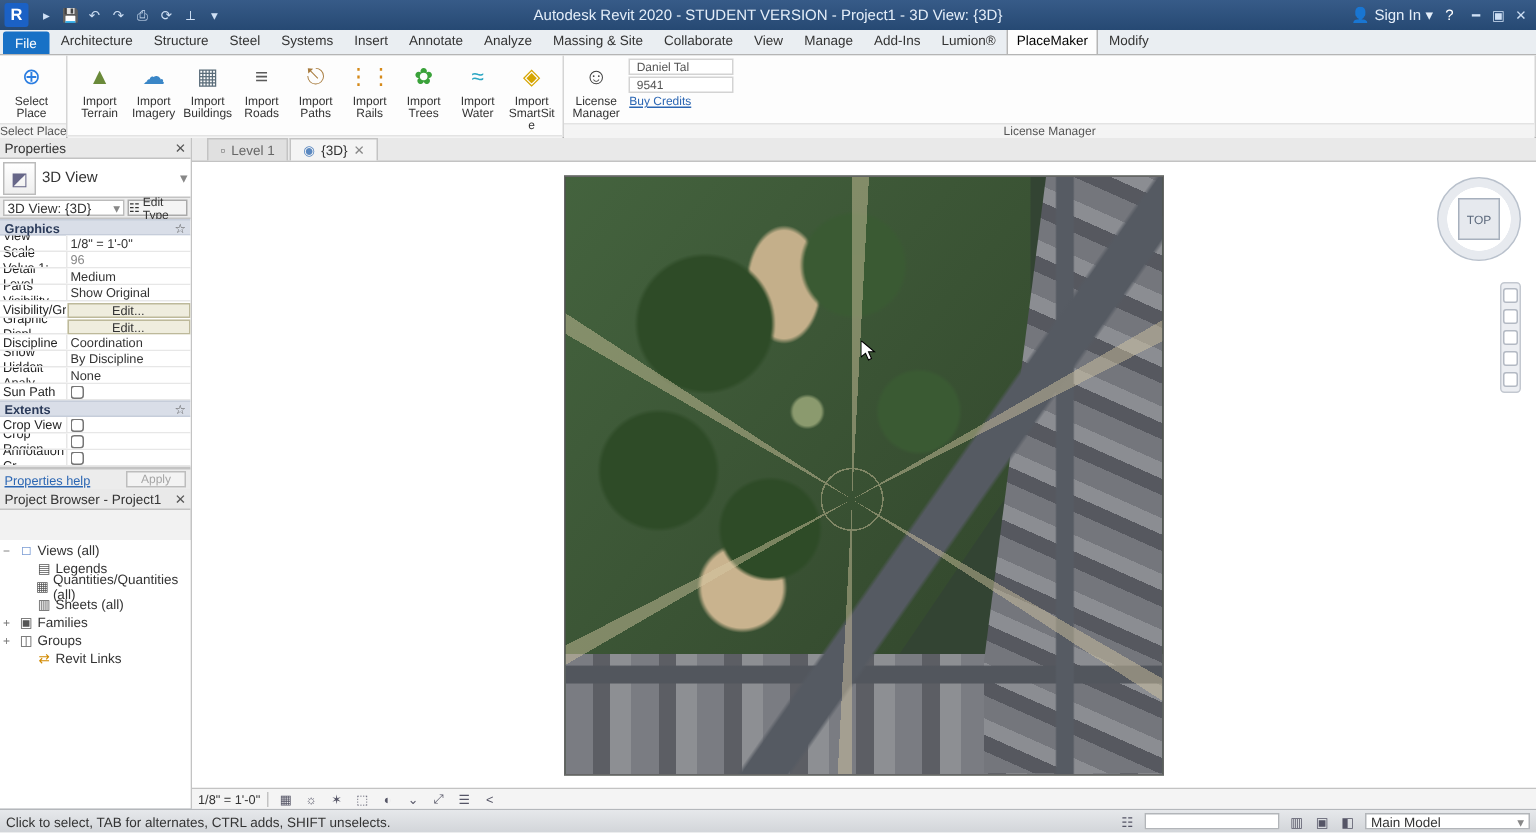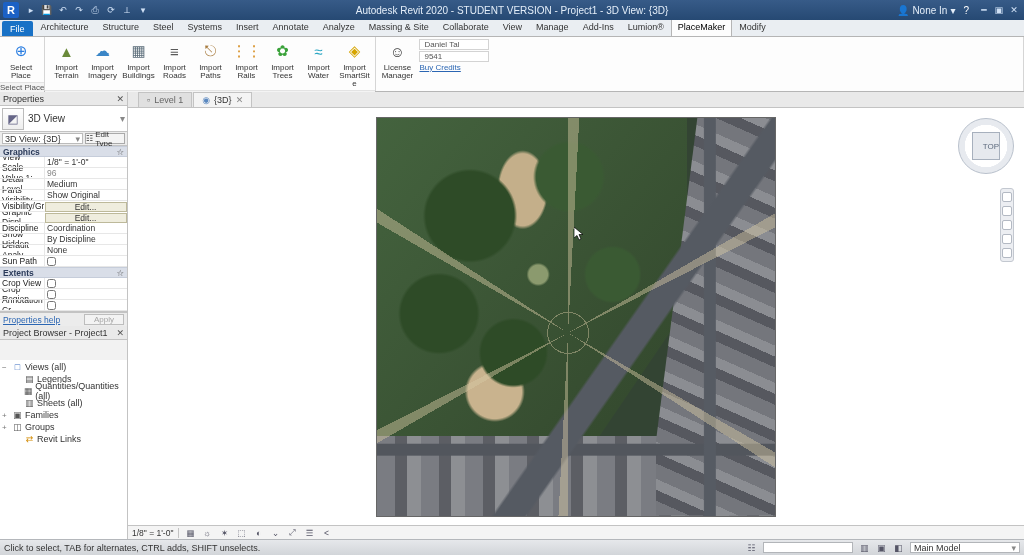--- a/index.html
+++ b/index.html
@@ -104,21 +104,21 @@
   }
   .aerial .paths{position:absolute; inset:0; opacity:.45;
     background:
       radial-gradient(circle at 48% 54%, transparent 20px,#d8caa5 20px 21px,transparent 21px),
       conic-gradient(from 0deg at 48% 54%,#d8caa5 0deg 3deg,transparent 3deg 60deg,#d8caa5 60deg 63deg,transparent 63deg 120deg,#d8caa5 120deg 123deg,transparent 123deg 180deg,#d8caa5 180deg 183deg,transparent 183deg 240deg,#d8caa5 240deg 243deg,transparent 243deg 300deg,#d8caa5 300deg 303deg,transparent 303deg 360deg);
   }
   .cursor { position:absolute; left: calc(50% - 2px); top:calc(50% - 90px); width:10px;height:14px; }
   .cursor svg{width:100%;height:100%;}
   .viewcube { position:absolute; right:10px; top:10px; width:56px;height:56px; }
   .viewcube .ring { position:absolute; inset:0; border:1px solid #b9c1cc; border-radius:50%; background:radial-gradient(circle,#fff 55%,#e7eaef 56%);} 
-  .viewcube .cube { position:absolute; left:50%; top:50%; width:28px;height:28px; transform:translate(-50%,-50%); background:#e6e9ee; border:1px solid #a7b0bd; display:flex;align-items:center;justify-content:flex-end;font-size:8px;color:#5d6a7d; }
+  .viewcube .cube { position:absolute; left:50%; top:50%; width:28px;height:28px; transform:translate(-50%,-50%); background:#e6e9ee; border:1px solid #a7b0bd; display:flex;align-items:center;justify-content:center;font-size:8px;color:#5d6a7d; }
   .navbar { position:absolute; right:10px; top:80px; width:14px; background:#eceef2; border:1px solid #c3c8d0; border-radius:3px; display:flex;flex-direction:column;align-items:center; gap:4px; padding:3px 0; }
   .navbar .nb { width:10px;height:10px;border:1px solid #b3b9c3; background:#fff; border-radius:2px; }
 
   .viewctl { height:14px; border-top:1px solid #c3c3c3; display:flex; align-items:center; gap:5px; padding:0 4px; font-size:8.5px; color:#333; background:#f4f4f4; }
   .viewctl .sep { width:1px;height:10px;background:#c3c3c3; }
   .viewctl .ico { width:12px;height:12px;display:flex;align-items:center;justify-content:center;color:#556; }
 
   
   .statusbar { height:16px; background:linear-gradient(#e6e8eb,#d2d5d9); border-top:1px solid #b4b7bb; display:flex; align-items:center; font-size:9px; color:#333; padding:0 4px; gap:6px;}
   .statusbar .right { margin-left:auto; display:flex;align-items:center;gap:6px; }
@@ -139,21 +139,21 @@
       <div class="qat-btn">↷</div>
       <div class="qat-btn">⎙</div>
       <div class="qat-btn">⟳</div>
       <div class="qat-btn">⟂</div>
       <div class="qat-btn">▾</div>
     </div>
     <div class="title">Autodesk Revit 2020 - STUDENT VERSION - Project1 - 3D View: {3D}</div>
     <div class="right">
       <div class="signin">
         <span>👤</span>
-        <span>None In</span>
+        <span>Sign In</span>
         <span>▾</span>
       </div>
       <div class="qat-btn">?</div>
       <div class="winctl">
         <div class="winbtn">━</div>
         <div class="winbtn">▣</div>
         <div class="winbtn">✕</div>
       </div>
     </div>
   </div>
@@ -235,20 +235,21 @@
         <div class="rbtn">
             <div class="ricon" style="color:#3c3c3c">☺</div>
             <div class="rlabel">License<br>Manager</div>
           </div>
         <div class="licinfo">
           <span>Daniel Tal</span>
           <span>9541</span>
           <a>Buy Credits</a>
         </div>
       </div>
+      <div class="caption">License Manager</div>
     </div>
   </div>
 
   <div class="main">
 
     <div class="leftcol">
 
       <div class="props">
         <div class="panel-head">
           <span>Properties</span>

